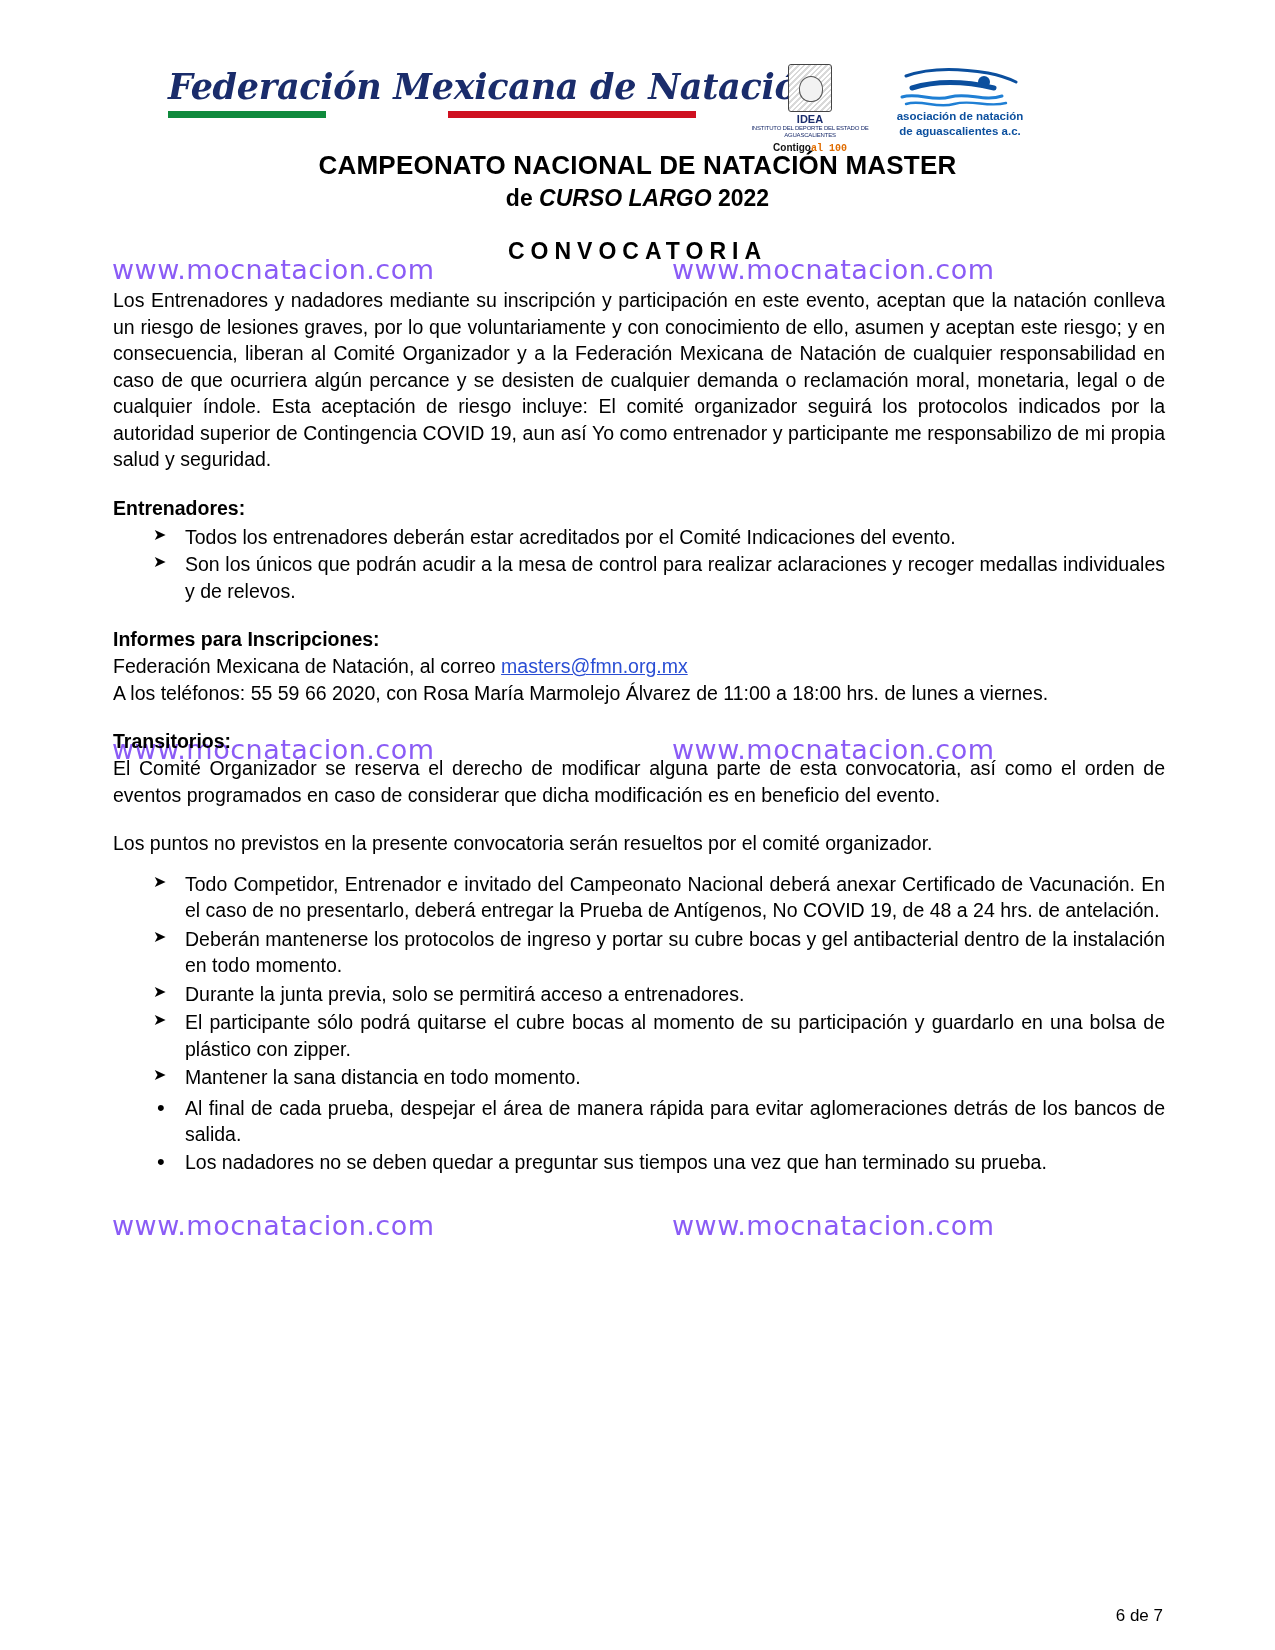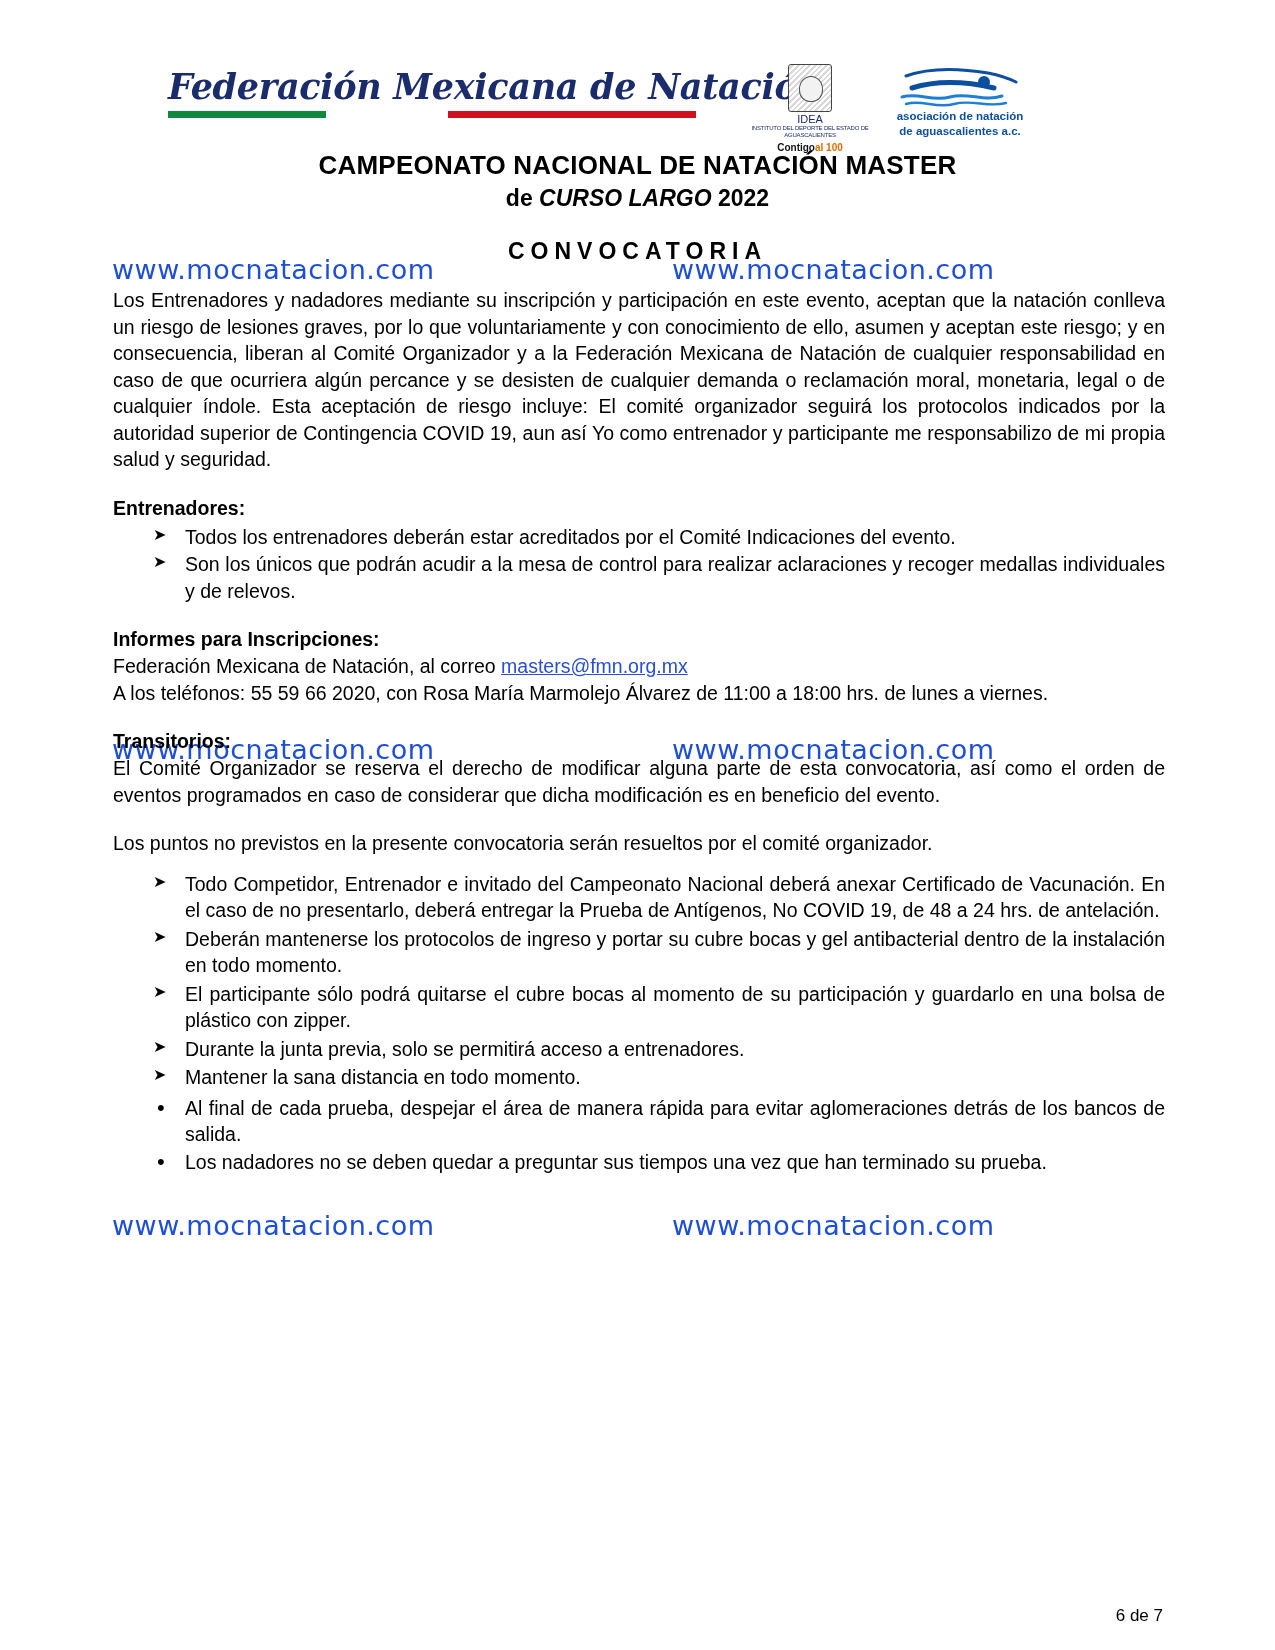--- a/index.html
+++ b/index.html
@@ -19,21 +19,21 @@
     position: relative;
     width: 1275px;
     height: 1650px;
     padding: 0;
     box-sizing: border-box;
   }
 
   
   .watermark {
     position: absolute;
-    color: #1d4ed8;
+    color: #8b5cf6;
     font-family: "DejaVu Sans", sans-serif;
     font-size: 27px;
     letter-spacing: 0.5px;
     white-space: nowrap;
     z-index: 0;
     pointer-events: none;
     user-select: none;
   }
   .wm1 { left: 112px; top: 226px; }
   .wm2 { left: 672px; top: 226px; }
@@ -102,39 +102,39 @@
     top: 50%;
     width: 22px;
     height: 24px;
     margin: -12px 0 0 -11px;
     border: 1px solid #555;
     border-radius: 50% 50% 45% 45%;
     background: #f2f2f2;
   }
   .idea-name {
     font-family: "Liberation Sans", sans-serif;
-    font-weight: normal;
+    font-weight: bold;
     font-size: 11px;
     color: #1a2c6b;
     margin-top: 1px;
   }
   .idea-sub {
     font-family: "Liberation Sans", sans-serif;
     font-size: 6px;
     color: #1a2c6b;
     line-height: 1.15;
     letter-spacing: -0.2px;
   }
   .idea-tag {
     margin-top: 3px;
     font-size: 10px;
     font-weight: bold;
     color: #111;
   }
-  .idea-tag .accent { color: #e06c00; }
+  .idea-tag .accent { color: #e06c00; font-family: Liberation Mono, monospace; }
 
   .ana-logo {
     position: absolute;
     left: 890px;
     top: 38px;
     width: 140px;
     text-align: center;
   }
   .ana-mark {
     height: 42px;
@@ -321,22 +321,22 @@
       <p class="line"><span>Federación Mexicana de Natación, al correo </span><a class="mail" href="#">masters@fmn.org.mx</a></p>
       <p class="line">A los teléfonos: 55 59 66 2020, con Rosa María Marmolejo Álvarez de 11:00 a 18:00 hrs. de lunes a viernes.</p>
 
       <h3 class="section">Transitorios:</h3>
       <p class="line">El Comité Organizador se reserva el derecho de modificar alguna parte de esta convocatoria, así como el orden de eventos programados en caso de considerar que dicha modificación es en beneficio del evento.</p>
       <p class="para">Los puntos no previstos en la presente convocatoria serán resueltos por el comité organizador.</p>
 
       <ul class="arrow covid">
         <li>Todo Competidor, Entrenador e invitado del Campeonato Nacional deberá anexar Certificado de Vacunación. En el caso de no presentarlo, deberá entregar la Prueba de Antígenos, No COVID 19, de 48 a 24 hrs. de antelación.</li>
         <li>Deberán mantenerse los protocolos de ingreso y portar su cubre bocas y gel antibacterial dentro de la instalación en todo momento.</li>
+        <li>Durante la junta previa, solo se permitirá acceso a entrenadores.</li>
         <li>El participante sólo podrá quitarse el cubre bocas al momento de su participación y guardarlo en una bolsa de plástico con zipper.</li>
-        <li>Durante la junta previa, solo se permitirá acceso a entrenadores.</li>
         <li>Mantener la sana distancia en todo momento.</li>
       </ul>
 
       <ul class="dot">
         <li>Al final de cada prueba, despejar el área de manera rápida para evitar aglomeraciones detrás de los bancos de salida.</li>
         <li>Los nadadores no se deben quedar a preguntar sus tiempos una vez que han terminado su prueba.</li>
       </ul>
 
     </div>
   </div>

